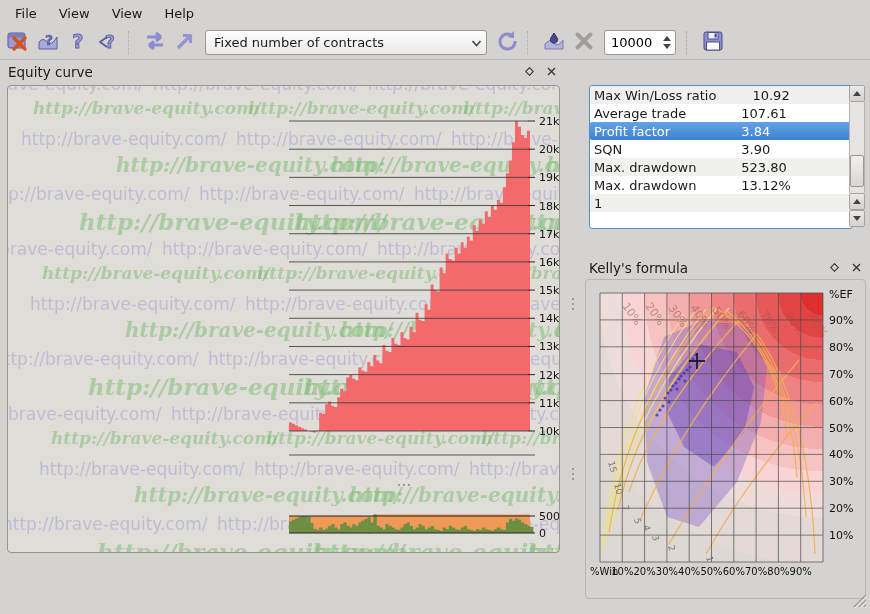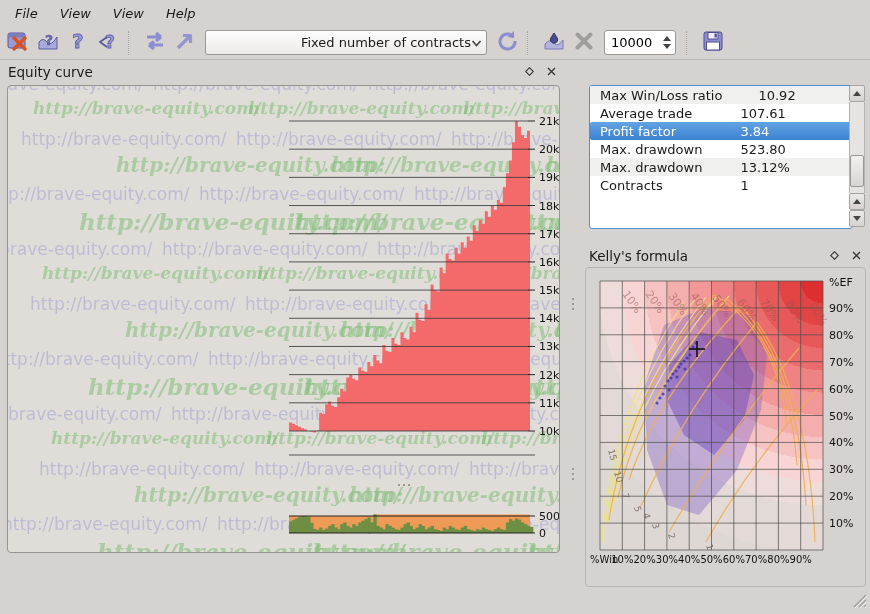--- a/index.html
+++ b/index.html
@@ -1,29 +1,29 @@
 <!DOCTYPE html>
 <html><head>
 <meta charset="utf-8">
 <style>
   html,body{margin:0;padding:0;}
   body{width:870px;height:614px;background:#d6d2cf;font-family:"DejaVu Sans","Liberation Sans",sans-serif;
        color:#1a1a1a;overflow:hidden;position:relative;font-size:13px;}
   #window{position:absolute;inset:0;}
   
   #menubar{position:absolute;left:0;top:0;right:0;height:26px;display:flex;align-items:center;padding-left:4px;}
-  .menu-item{padding:4px 11px;cursor:default;font-style:italic;}
+  .menu-item{padding:4px 11px;cursor:default;}
   
   #toolbar{position:absolute;left:0;top:26px;right:0;height:33px;display:flex;align-items:center;
            border-bottom:1px solid #b9b6b3;padding-left:4px;gap:2px;}
   .tbtn{width:28px;height:28px;display:flex;align-items:center;justify-content:center;border-radius:3px;}
   .tsep{width:7px;height:24px;border-left:1px dotted #a9a6a3;margin:0 3px 0 4px;}
   #strategy-combo{width:268px;height:23px;background:linear-gradient(#fdfdfd,#eceae8);border:1px solid #9a9794;
         border-radius:3px;display:flex;align-items:center;padding:0 4px 0 8px;margin:0 4px;}
-  #strategy-combo span.val{flex:1;white-space:nowrap;overflow:hidden;text-align:right;}
+  #strategy-combo span.val{flex:1;white-space:nowrap;overflow:hidden;}
   #iter-spin{width:70px;height:23px;background:#fff;border:1px solid #9a9794;border-radius:3px;
         display:flex;align-items:center;margin:0 4px;}
   #iter-spin input{border:0;outline:0;width:44px;padding-left:6px;font:13px "DejaVu Sans",sans-serif;background:transparent;}
   .spin-arrows{display:flex;flex-direction:column;margin-left:auto;margin-right:4px;gap:3px;}
   .tri-up{width:0;height:0;border-left:4px solid transparent;border-right:4px solid transparent;border-bottom:5px solid #444;}
   .tri-down{width:0;height:0;border-left:4px solid transparent;border-right:4px solid transparent;border-top:5px solid #444;}
   
   .panel-titlebar{height:23px;display:flex;align-items:center;padding:0 4px 0 6px;}
   .panel-title{font-size:13.5px;}
   .panel-btns{margin-left:auto;display:flex;gap:6px;align-items:center;}
@@ -35,32 +35,32 @@
   .wm-p{position:absolute;white-space:nowrap;color:rgba(148,148,208,0.45);font-size:17px;}
   .wm-g{position:absolute;white-space:nowrap;color:rgba(118,188,108,0.5);font-family:"DejaVu Serif","Liberation Serif",serif;
         font-weight:bold;font-style:italic;}
   #equity-svg{position:absolute;inset:0;}
   #v-splitter{position:absolute;left:563px;top:60px;width:20px;height:528px;}
   .vdot{position:absolute;left:9px;width:2px;height:2px;background:#8a8784;border-radius:1px;}
   
   #stats-panel{position:absolute;left:583px;top:60px;width:285px;height:176px;}
   #stats-body{position:absolute;left:6px;top:25px;width:262px;height:142px;background:#fff;
         border:1px solid #4a90d2;border-radius:3px;overflow:hidden;}
-  .stat-row{height:18px;display:flex;align-items:center;padding:0 10px;font-size:13px;gap:36px;}
+  .stat-row{height:18px;display:flex;align-items:center;padding:0 4px;font-size:13px;gap:36px;}
   .stat-row:nth-child(odd){background:#f0f0ef;}
   .stat-row.selected{background:linear-gradient(#63a3e4,#3c82d2);color:#fff;border-radius:2px;align-items:center;}
   .stat-label{flex:1;white-space:nowrap;}
   .stat-value{width:42%;}
   #stats-scroll{position:absolute;right:3px;top:25px;width:16px;height:142px;display:flex;flex-direction:column;}
   .sbtn{height:15px;background:linear-gradient(#eceae8,#d4d1ce);border:1px solid #a5a29f;border-radius:2px;
         display:flex;align-items:center;justify-content:center;}
   .strack{flex:1;background:#e6e3e0;border-left:1px solid #b5b2af;border-right:1px solid #b5b2af;position:relative;}
   .sthumb{position:absolute;left:0;right:0;top:58%;height:30px;background:linear-gradient(#f2f0ee,#d8d5d2);
         border:1px solid #9a9794;border-radius:2px;}
-  #kelly-panel{position:absolute;left:583px;top:244px;width:285px;height:345px;}
+  #kelly-panel{position:absolute;left:583px;top:256px;width:285px;height:345px;}
   .panel-frame{position:absolute;left:2px;right:2px;bottom:2px;top:23px;border:1px solid #b8b4b1;border-radius:4px;}
   #kelly-svg{position:absolute;left:6px;top:26px;}
   
   #statusbar{position:absolute;left:0;right:0;top:588px;height:26px;}
   #sizegrip{position:absolute;right:3px;bottom:3px;}
   text{font-family:"DejaVu Sans","Liberation Sans",sans-serif;}
 </style>
 </head>
 <body>
 
@@ -397,29 +397,32 @@
         </div>
         <div class="stat-row">
           <span class="stat-label">Average trade</span>
           <span class="stat-value">107.61</span>
         </div>
         <div class="stat-row selected">
           <span class="stat-label">Profit factor</span>
           <span class="stat-value">3.84</span>
         </div>
         <div class="stat-row">
+          <span class="stat-label">SQN</span>
+          <span class="stat-value">3.90</span>
+        </div>
+        <div class="stat-row">
           <span class="stat-label">Max. drawdown</span>
           <span class="stat-value">523.80</span>
         </div>
         <div class="stat-row">
           <span class="stat-label">Max. drawdown</span>
           <span class="stat-value">13.12%</span>
         </div>
         <div class="stat-row">
-          <span class="stat-label">Contracts</span>
           <span class="stat-value">1</span>
         </div>
       </div>
     <div id="stats-scroll">
       <div class="sbtn">
           <span class="tri-up"></span>
         </div>
       <div class="strack">
           <div class="sthumb"></div>
         </div>

